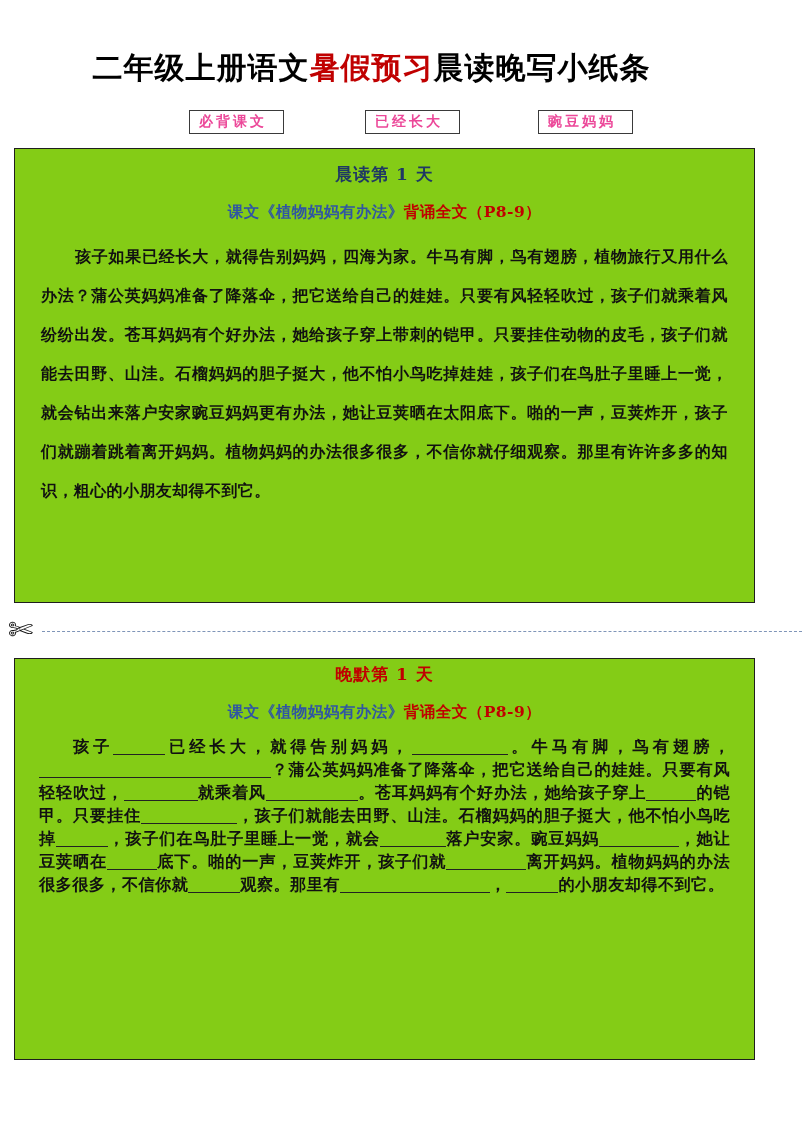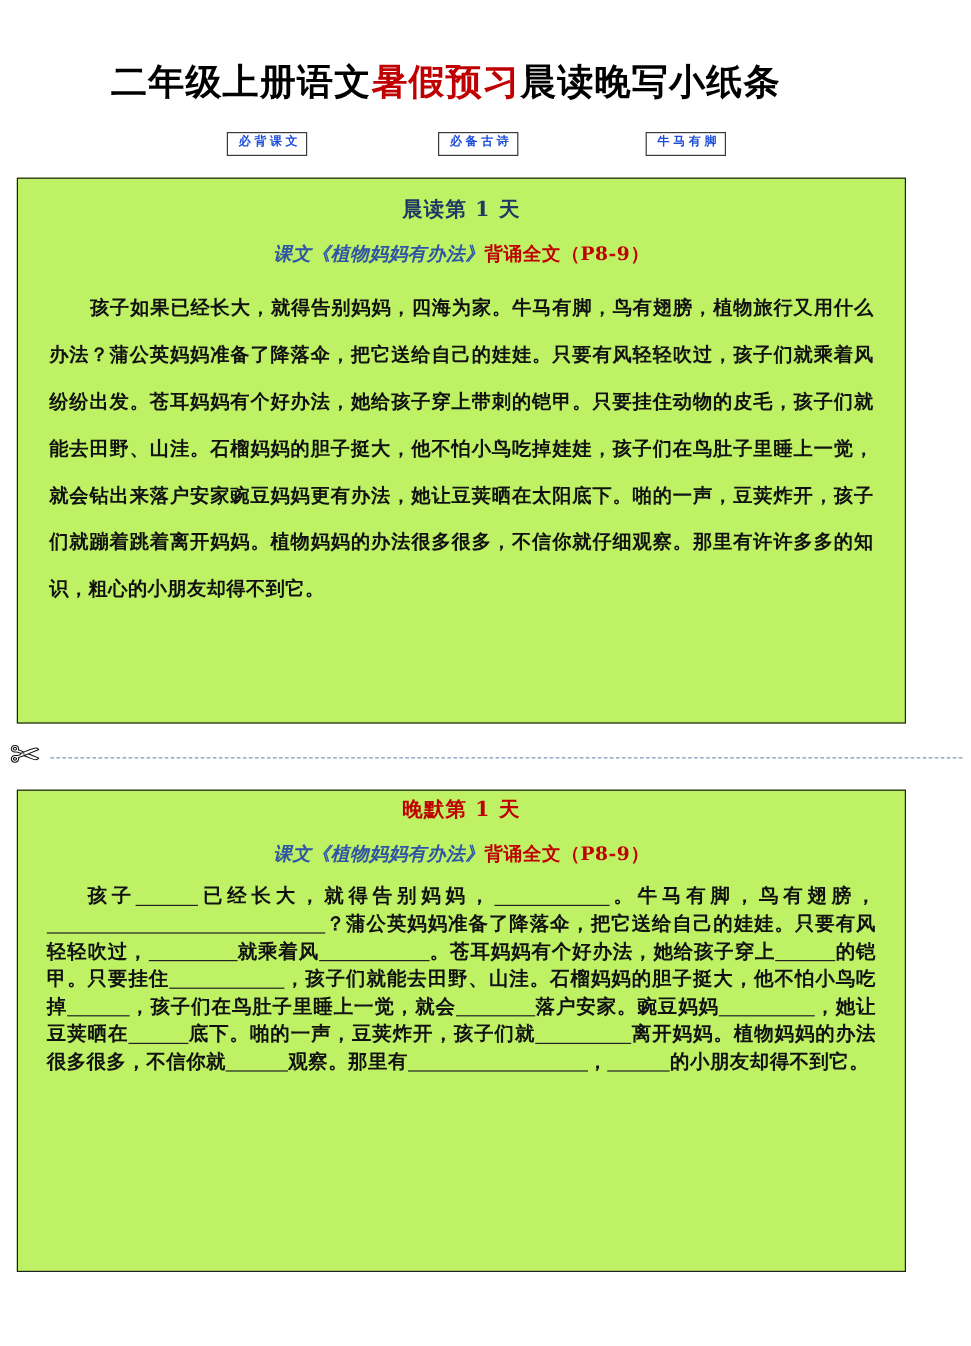--- a/index.html
+++ b/index.html
@@ -42,40 +42,40 @@
     position: absolute;
     left: 14px; top: 110px;
     width: 758px;
     height: 28px;
   }
   .tag-box {
     position: absolute;
     border: 1.4px solid #3a3a3a;
     background: #ffffff;
     font-family: "DejaVu Serif", "Liberation Serif", serif;
-    font-size: 10px;
-    font-weight: bold;
-    color: #1d4ed8;
+    font-size: 14px;
+    font-weight: bold;
+    color: #ec4899;
     letter-spacing: 3px;
     text-indent: 3px;
-    padding: 3px 4px 4px 6px;
+    padding: 3px 16px 4px 6px;
     line-height: 1.05;
     white-space: nowrap;
   }
   .tag-box.t1 { left: 175px; top: 0; }
   .tag-box.t2 { left: 351px; top: 0; }
   .tag-box.t3 { left: 524px; top: 0; }
 
   
   .section-box {
     position: absolute;
     left: 14px;
     width: 741px;
     border: 1.6px solid #1e1e1e;
-    background: #bef264;
+    background: #84cc16;
     box-sizing: border-box;
   }
   #box-morning { top: 148px; height: 455px; }
   #box-evening { top: 658px; height: 402px; }
 
   .sec-head {
     text-align: center;
     font-family: "DejaVu Serif", "Liberation Serif", serif;
     font-size: 17px;
     font-weight: bold;
@@ -88,21 +88,21 @@
   .sec-sub {
     text-align: center;
     font-family: "DejaVu Serif", "Liberation Serif", serif;
     font-size: 15.5px;
     font-weight: bold;
     letter-spacing: 0.5px;
     white-space: nowrap;
   }
   #sub-morning { margin-top: 16px; }
   #sub-evening { margin-top: 16px; }
-  .sub-blue { color: #2f55a4; font-style: italic; }
+  .sub-blue { color: #2f55a4; }
   .sub-red  { color: #c00000; }
 
   
   .passage {
     margin: 14px 26px 0 26px;
     font-family: "DejaVu Serif", "Liberation Serif", serif;
     font-size: 16px;
     font-weight: bold;
     color: #111111;
     line-height: 39px;
@@ -174,22 +174,22 @@
 <body>
 
 <div class="page">
 
   <div class="doc-title">
     <span>二年级上册语文</span><span class="hl">暑假预习</span><span>晨读晚写小纸条</span>
   </div>
 
   <div class="tag-row">
     <div class="tag-box t1">必背课文</div>
-    <div class="tag-box t2">必备古诗</div>
-    <div class="tag-box t3">牛马有脚</div>
+    <div class="tag-box t2">已经长大</div>
+    <div class="tag-box t3">豌豆妈妈</div>
   </div>
 
   <div class="section-box" id="box-morning">
     <div class="sec-head" id="head-morning">晨读第 1 天</div>
     <div class="sec-sub" id="sub-morning">
       <span class="sub-blue">课文《植物妈妈有办法》</span><span class="sub-red">背诵全文（P8-9）</span>
     </div>
     <div class="passage">孩子如果已经长大，就得告别妈妈，四海为家。牛马有脚，鸟有翅膀，植物旅行又用什么办法？蒲公英妈妈准备了降落伞，把它送给自己的娃娃。只要有风轻轻吹过，孩子们就乘着风纷纷出发。苍耳妈妈有个好办法，她给孩子穿上带刺的铠甲。只要挂住动物的皮毛，孩子们就能去田野、山洼。石榴妈妈的胆子挺大，他不怕小鸟吃掉娃娃，孩子们在鸟肚子里睡上一觉，就会钻出来落户安家豌豆妈妈更有办法，她让豆荚晒在太阳底下。啪的一声，豆荚炸开，孩子们就蹦着跳着离开妈妈。植物妈妈的办法很多很多，不信你就仔细观察。那里有许许多多的知识，粗心的小朋友却得不到它。</div>
   </div>
 

